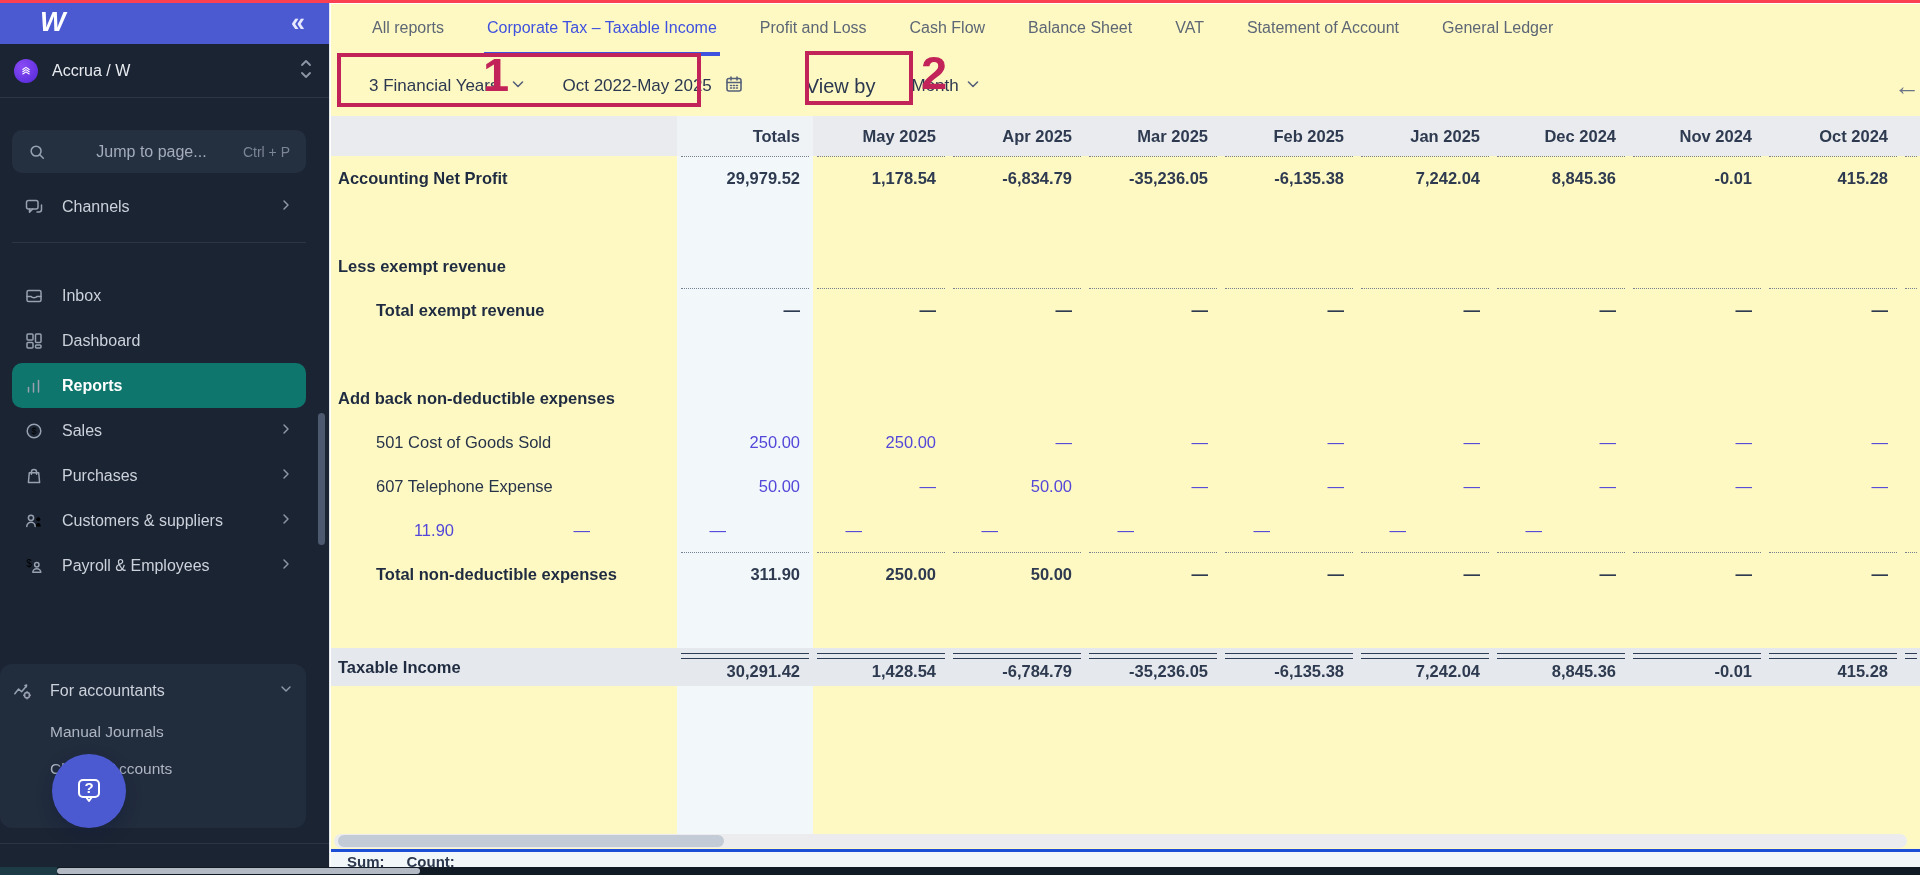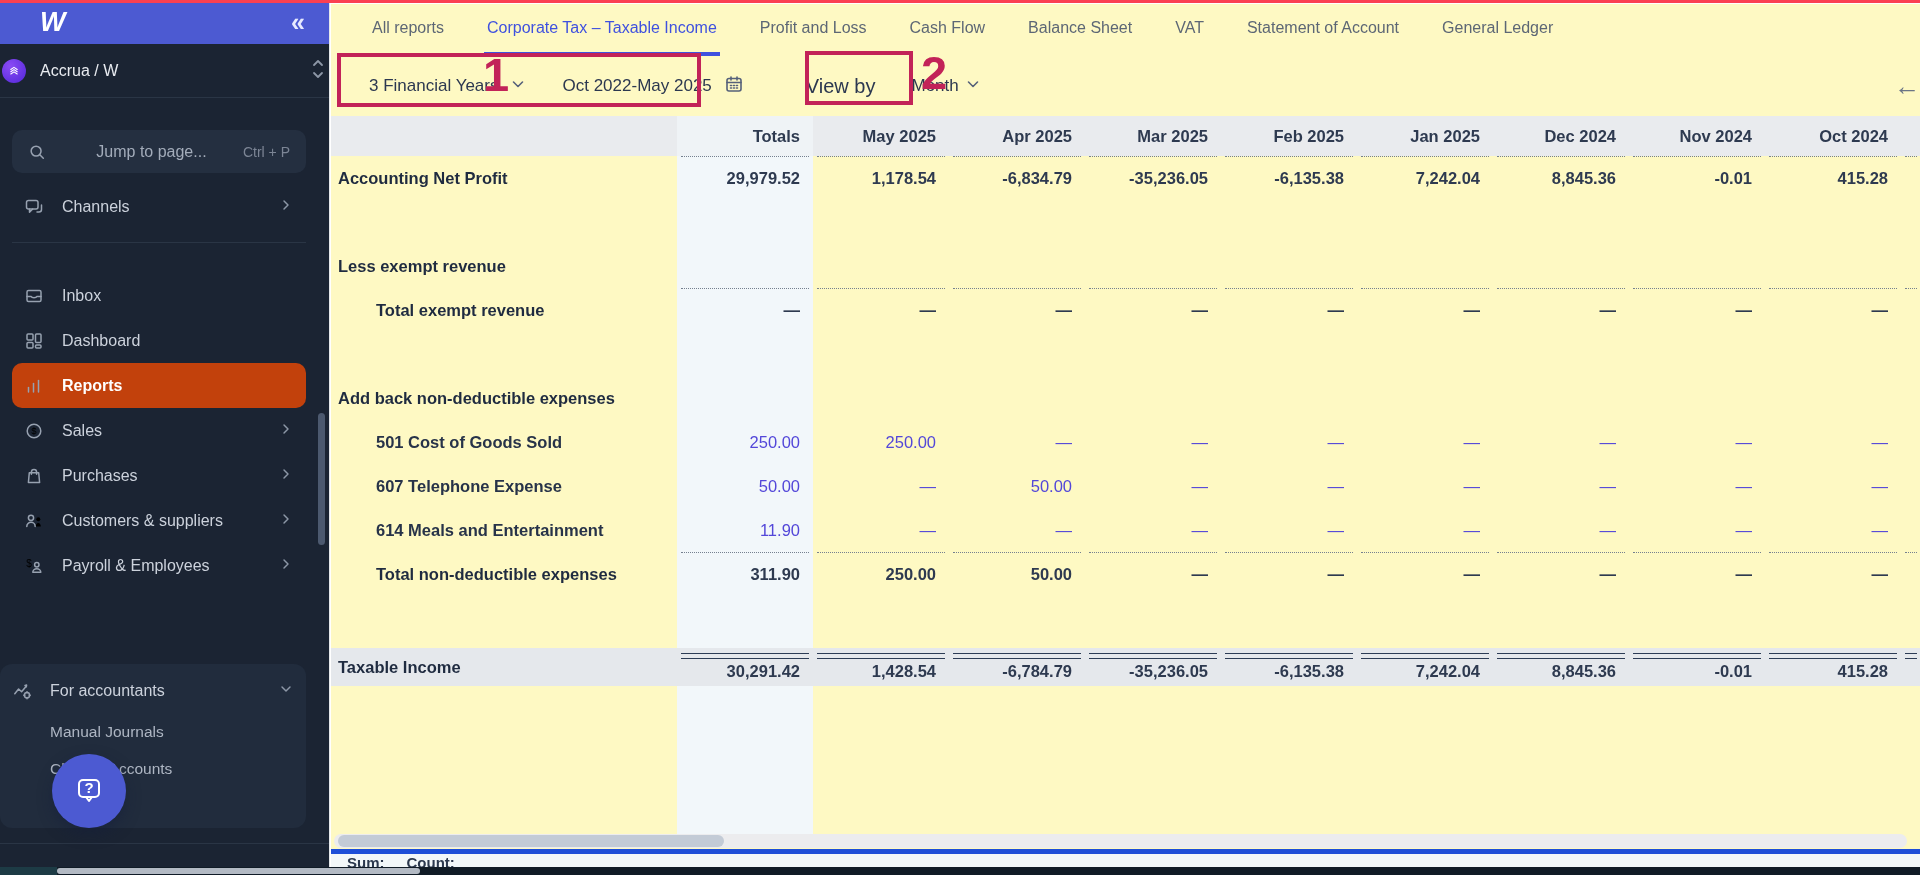--- a/index.html
+++ b/index.html
@@ -7,36 +7,36 @@
   .screen { position:relative; width:1920px; height:875px; background:#fff; overflow:hidden; }
 
   
   .red-line { position:absolute; top:0; left:0; width:1920px; height:3px; background:#fb4052; z-index:60; }
 
   
   .sidebar { position:absolute; top:0; left:0; width:330px; height:875px; background:#1b2433; border-right:1px solid #e4e7ea; z-index:5; }
   .sb-logo { height:44px; background:#4c5ad2; display:flex; align-items:center; justify-content:space-between; padding:0 24px 0 40px; }
   .logo-w { color:#fff; font-size:27px; font-weight:800; font-style:italic; letter-spacing:-1px; }
   .collapse { color:#e7eaff; font-size:25px; line-height:1; cursor:pointer; font-weight:700; }
-  .sb-workspace { height:54px; display:flex; align-items:center; padding:0 2px; border-bottom:1px solid #2a3545; }
+  .sb-workspace { height:54px; display:flex; align-items:center; padding:0 14px; border-bottom:1px solid #2a3545; }
   .ws-avatar { width:24px; height:24px; border-radius:50%; background:radial-gradient(circle at 35% 30%, #8a4bf5, #5227d8); display:flex; align-items:center; justify-content:center; }
   .ws-avatar svg { width:16px; height:16px; stroke:#fff; fill:none; stroke-width:1.4; }
   .ws-name { color:#e8ebf0; font-size:16px; margin-left:14px; flex:1; }
   .ws-updown svg { width:18px; height:26px; stroke:#8d97a7; fill:none; stroke-width:1.8; stroke-linecap:round; stroke-linejoin:round; }
   .sb-search { position:absolute; left:12px; right:23px; top:130px; height:43px; background:#242f40; border-radius:10px; display:flex; align-items:center; padding:0 16px; cursor:pointer;text-align:center; }
   .sb-search svg { width:18px; height:18px; stroke:#97a1b0; fill:none; stroke-width:1.7; stroke-linecap:round; }
   .sb-search .ph { color:#a3acba; font-size:16px; margin-left:14px; flex:1; }
   .sb-search .kbd { color:#7c8595; font-size:14px; }
   .sb-nav { position:absolute; top:184px; left:12px; right:23px; }
   .sb-item { height:45px; display:flex; align-items:center; padding:0 12px; border-radius:10px; cursor:pointer; }
   .sb-item .ic { width:20px; height:20px; }
   .sb-item .ic svg { width:20px; height:20px; stroke:#97a1b0; fill:none; stroke-width:1.5; stroke-linecap:round; stroke-linejoin:round; }
   .sb-item .lbl { color:#ccd2dc; font-size:16px; margin-left:18px; flex:1; }
   .sb-item .chv svg { width:16px; height:16px; stroke:#8d97a7; fill:none; stroke-width:1.8; stroke-linecap:round; stroke-linejoin:round; }
-  .sb-item.active { background:#c2410c; }
+  .sb-item.active { background:#0f766e; }
   .sb-item.active .lbl { color:#fff; font-weight:700; }
   .sb-div { height:1px; background:#2a3545; margin:13px 0 30px 0; }
   .sb-panel { position:absolute; left:0; right:23px; top:664px; height:164px; background:#212c3d; border-radius:12px; padding-top:4px; }
   .sb-sub { height:37px; display:flex; align-items:center; padding-left:50px; color:#aeb6c3; font-size:15.5px; cursor:pointer; }
   .sb-bottom-div { position:absolute; left:0; right:0; top:843px; height:1px; background:#2a3545; }
   .sb-scroll { position:absolute; right:4px; top:413px; width:7px; height:132px; border-radius:4px; background:#4c596f; }
   .help-fab { position:absolute; left:52px; top:754px; width:74px; height:74px; border-radius:50%; background:#4c5ad2; box-shadow:0 6px 14px rgba(20,30,60,.5); display:flex; align-items:center; justify-content:center; cursor:pointer; z-index:8; }
   .help-fab svg { width:34px; height:34px; stroke:#fff; fill:none; stroke-width:2; stroke-linecap:round; stroke-linejoin:round; }
   .help-fab text { fill:#fff; stroke:none; font-weight:800; font-size:15px; font-family:"Liberation Sans",sans-serif; }
 
@@ -67,33 +67,33 @@
   .row { position:relative; display:flex; height:44px; z-index:1; }
   .c { display:flex; align-items:center; }
   .c.label { width:346px; padding-left:7px; color:#273349; font-size:16.5px; }
   .c.label.ind { padding-left:45px; }
   .c.val { width:136px; justify-content:flex-end; padding-right:13px; color:#2e3a50; font-size:16.5px; position:relative; }
   .c.sliver { width:20px; position:relative; }
   .thead .c.val.totals { background:#eff3f6; }
   .row.bold .c { font-weight:700; }
   .row.bold .c.label { color:#1f2b40; }
   .row .c.val.num { font-weight:700; }
-  .row.link .c.label { font-weight:700; }
+  .row.link .c.label { font-weight:400; }
   .row.link .c.val { color:#5347d9; font-weight:400; cursor:pointer; }
   .gap44 { margin-top:44px; }
   .gap52 { margin-top:52px; }
   .rule-dotted::before { content:""; position:absolute; top:0; left:4px; right:4px; border-top:1.5px dotted #75808f; }
   .rule-double::before { content:""; position:absolute; top:5px; left:4px; right:4px; height:4px; border-top:1.5px solid #2c3c55; border-bottom:1.5px solid #2c3c55; }
   .row.band { background:#e5e8ec; height:38px; }
   .row.band .c.val { padding-top:8px; }
 
   
   .hscroll { position:absolute; left:3px; top:830px; width:1573px; height:14px; background:#ececee; border-radius:7px; }
   .hscroll .thumb { position:absolute; left:4px; top:1px; width:386px; height:12px; background:#c3cbd6; border-radius:6px; cursor:pointer; }
-  .sumbar { position:absolute; left:0; top:845px; width:1589px; height:22px; background:#f2f7f9; border-top:5px solid #1d4ed8; display:flex; align-items:center; padding-left:16px; gap:22px; }
+  .sumbar { position:absolute; left:0; top:845px; width:1589px; height:22px; background:#f2f7f9; border-top:3px solid #1d4ed8; display:flex; align-items:center; padding-left:16px; gap:22px; }
   .sumbar span { color:#2b384e; font-size:15px; font-weight:700; }
   .vscroll { position:absolute; right:5px; top:130px; width:8px; height:482px; background:#ccd2d9; border-radius:4px; cursor:pointer; }
   .bottom-strip { position:absolute; left:0; bottom:0; width:1920px; height:8px; background:#101b26; z-index:70; }
   .bottom-strip .corner { position:absolute; left:0; top:0; width:57px; height:8px; background:#1d3b45; }
   .bottom-strip .thumb { position:absolute; left:57px; top:1px; width:363px; height:6px; background:#b3bac4; border-radius:3px; cursor:pointer; }
 
   
   .ann-box { position:absolute; border:4px solid #c22358; z-index:50; pointer-events:none; }
   .ann-num { position:absolute; color:#c22358; font-size:47px; font-weight:800; z-index:51; pointer-events:none; line-height:1; }
 </style>
@@ -377,21 +377,20 @@
           <div class="c val">50.00</div>
           <div class="c val">—</div>
           <div class="c val">—</div>
           <div class="c val">—</div>
           <div class="c val">—</div>
           <div class="c val">—</div>
           <div class="c val">—</div>
           <div class="c sliver"></div>
         </div>
         <div class="row link">
-          <div class="c label ind">614 Meals and Entertainment</div>
           <div class="c val">11.90</div>
           <div class="c val">—</div>
           <div class="c val">—</div>
           <div class="c val">—</div>
           <div class="c val">—</div>
           <div class="c val">—</div>
           <div class="c val">—</div>
           <div class="c val">—</div>
           <div class="c val">—</div>
           <div class="c sliver"></div>

